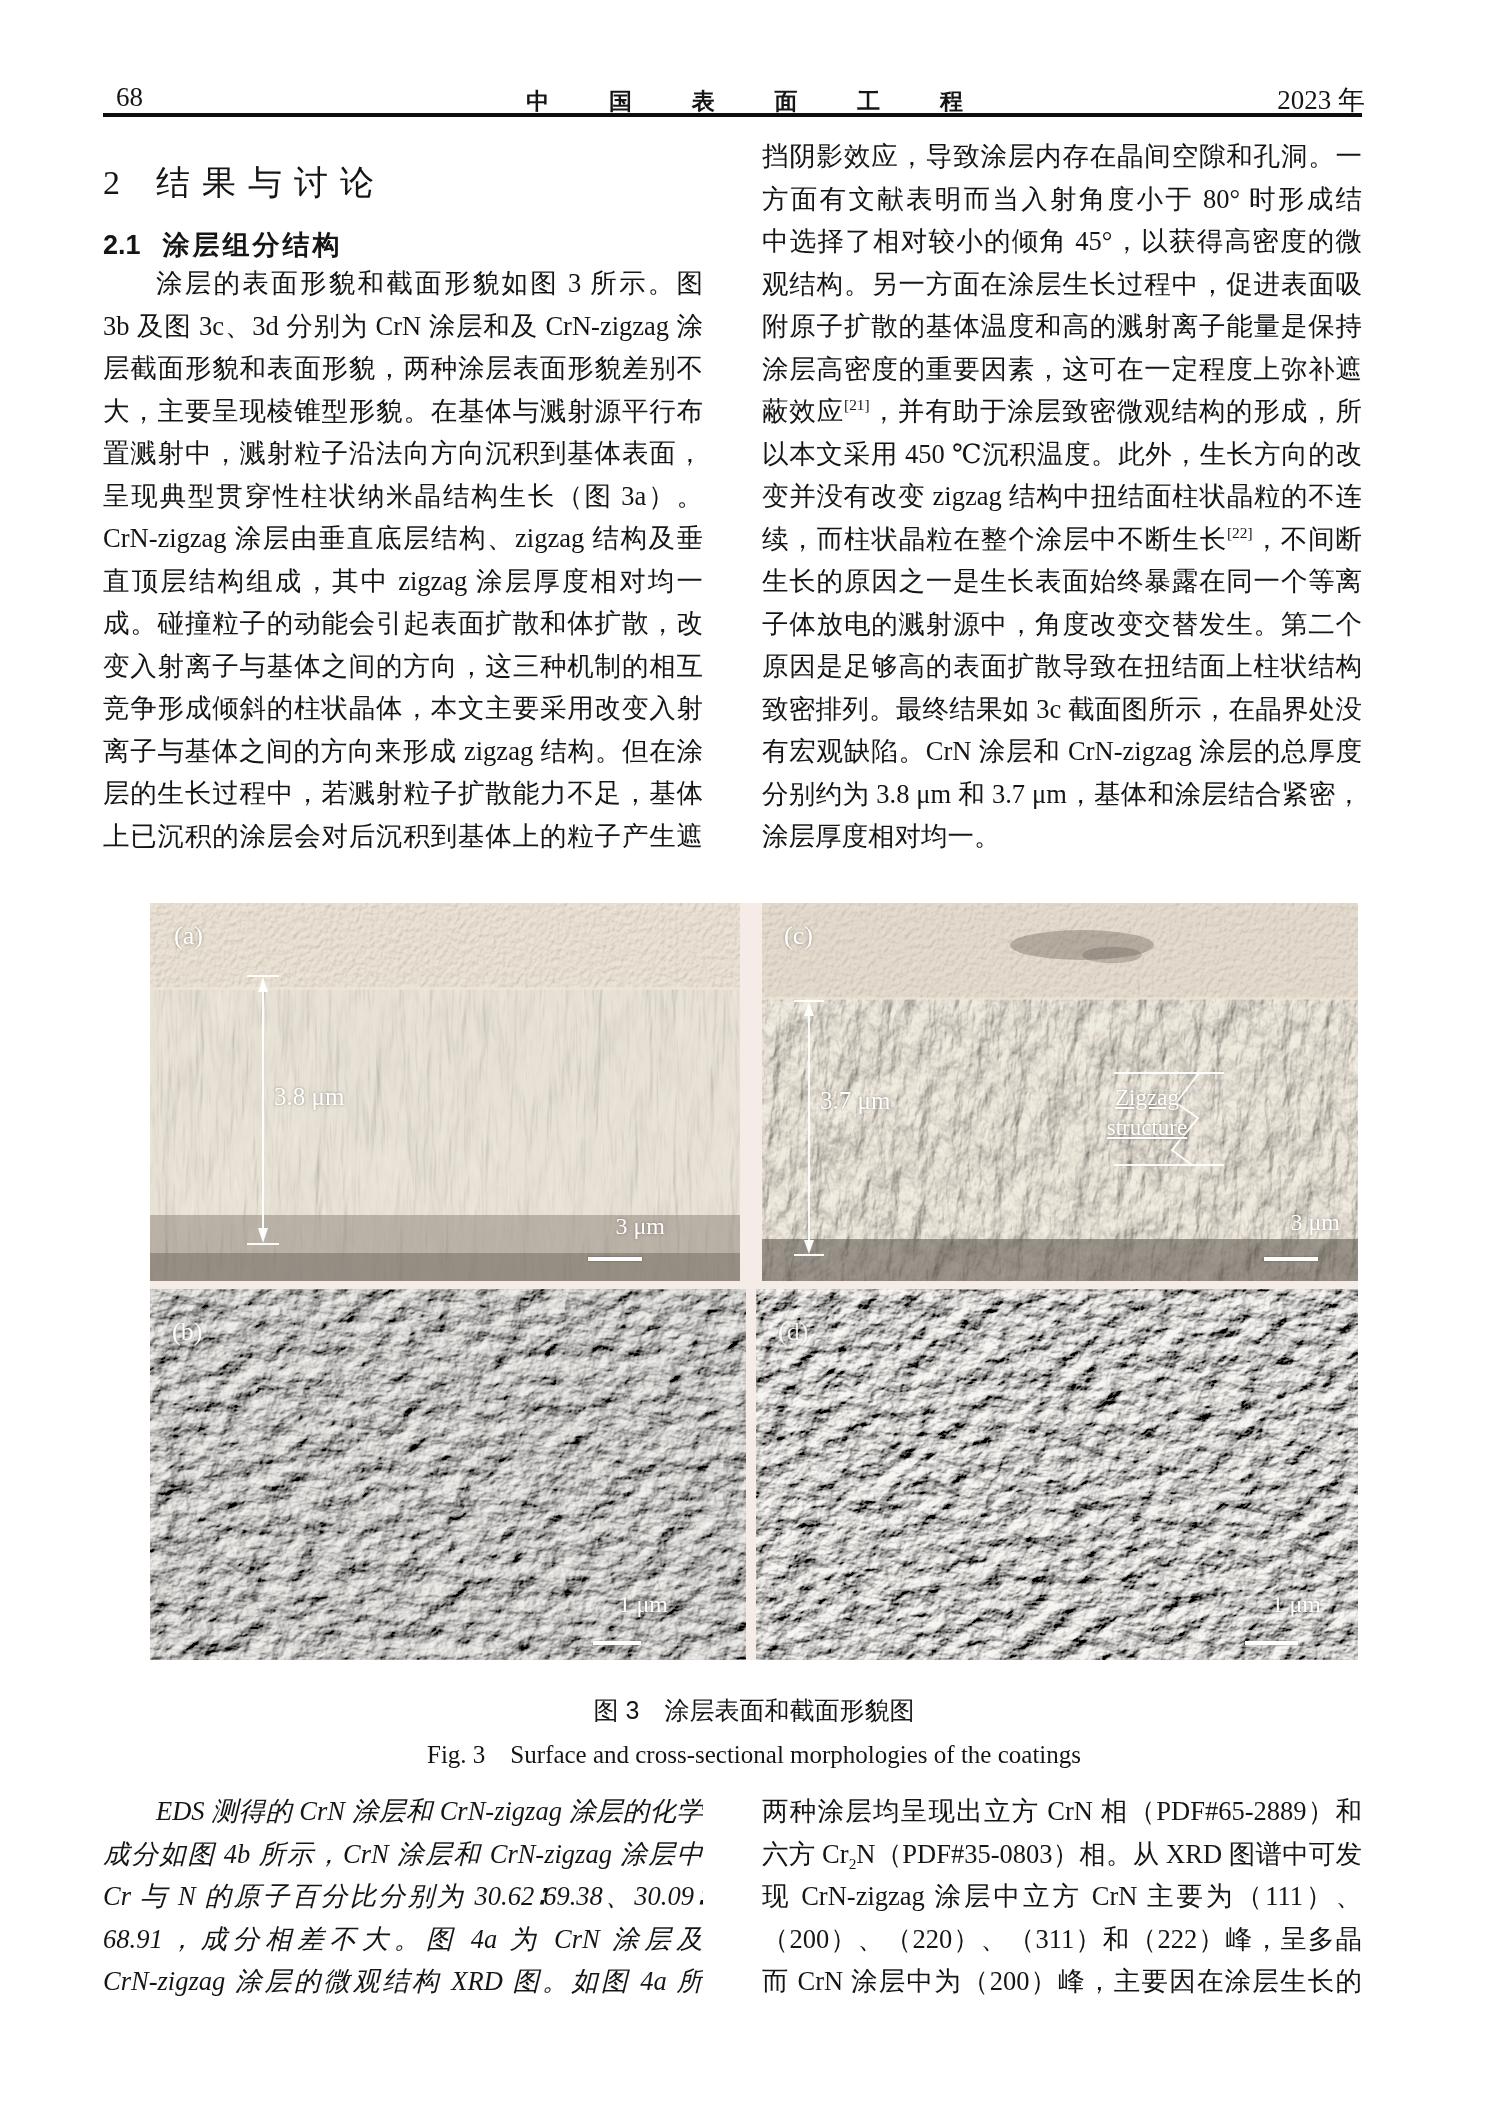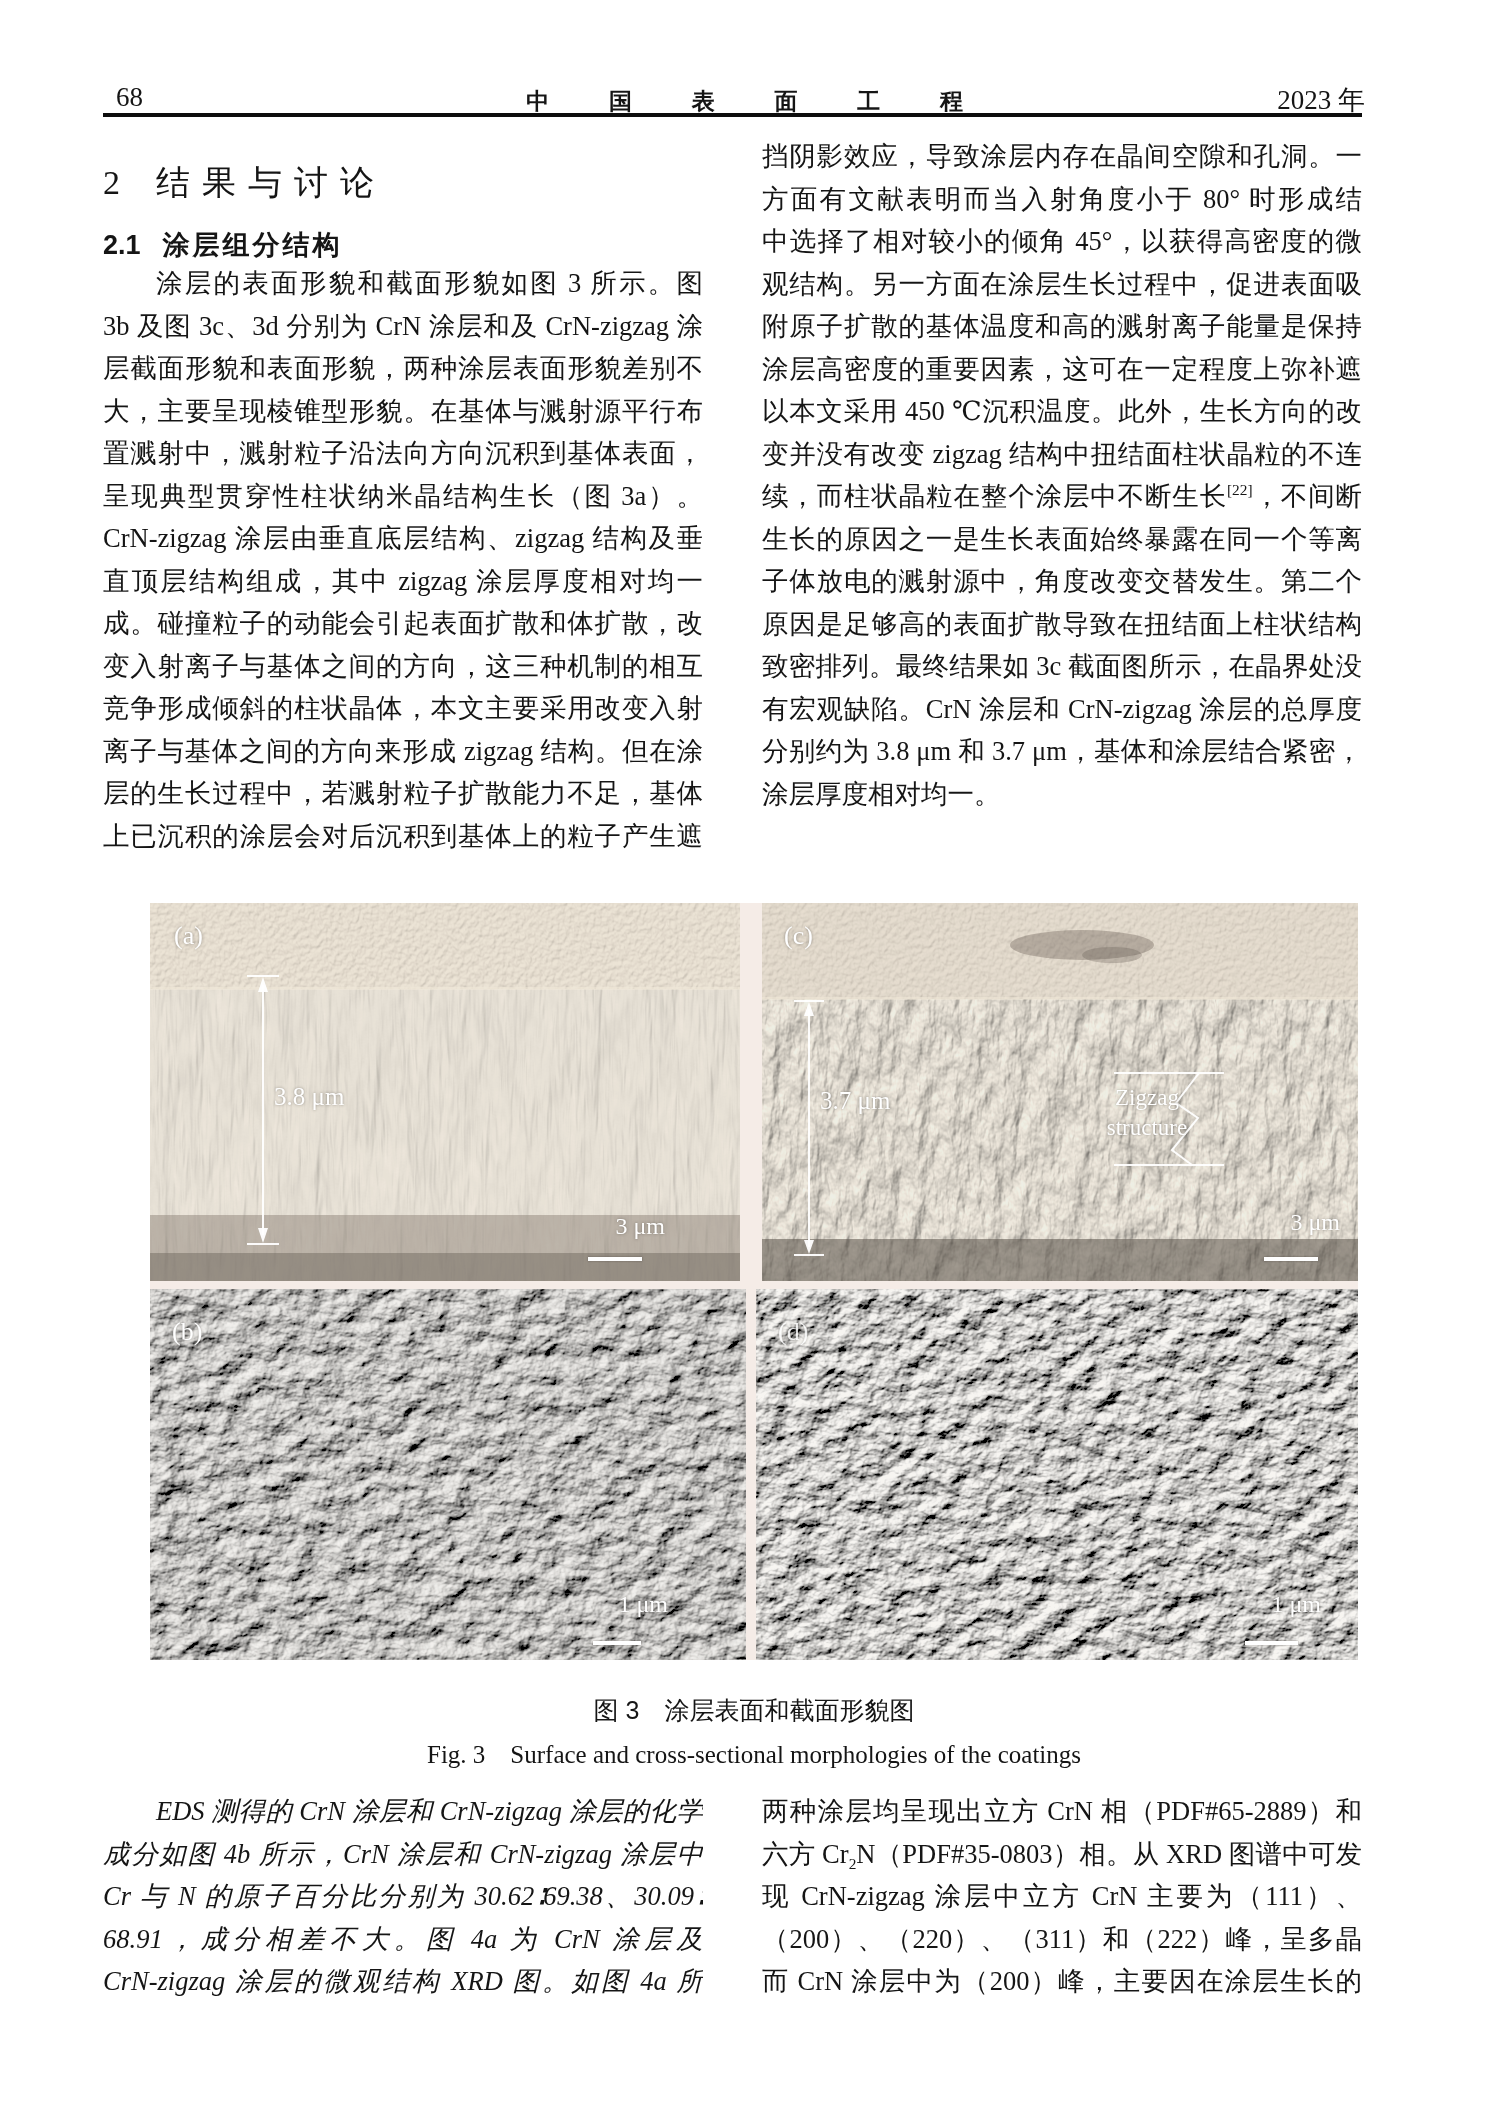--- a/index.html
+++ b/index.html
@@ -46,21 +46,21 @@
   .sem-warm{filter:sepia(.24) saturate(.85) brightness(.97) contrast(.92);}
   .sem-gray{filter:contrast(1.08) brightness(.95) sepia(.05);}
   .ov{position:absolute;left:0;top:0;width:100%;height:100%;}
   .ov line,.ov polyline{stroke:#ffffff;stroke-width:2;fill:none;opacity:.95;}
   .ov polygon{fill:#ffffff;opacity:.95;}
   .ann{position:absolute;color:#fff;font-family:"Liberation Serif","DejaVu Serif",serif;
        text-shadow:0 0 3px rgba(60,55,50,.5);}
   .pl{font-size:26px;}
   .thick{font-size:25px;}
   .sc{font-size:24px;width:100px;text-align:right;}
-  .zz{font-size:23px;line-height:30px;width:120px;text-align:center;}
+  .zz{font-size:23px;line-height:30px;width:120px;text-align:center;text-decoration:underline;}
   .sbar{position:absolute;background:#fff;height:4px;box-shadow:0 0 2px rgba(60,55,50,.6);}
 
   
   .cap{position:absolute;left:150px;width:1208px;text-align:center;}
   #cap-zh{top:1694px;font-size:25px;font-family:"Liberation Sans","DejaVu Sans",sans-serif;}
   #cap-en{top:1738px;font-size:25px;}
 </style>
 </head>
 <body>
 
@@ -130,20 +130,21 @@
     <div class="bl">上已沉积的涂层会对后沉积到基体上的粒子产生遮</div>
   </div>
 
   <div class="col" id="col-rt">
     <div class="bl">挡阴影效应，导致涂层内存在晶间空隙和孔洞。一</div>
     <div class="bl">方面有文献表明而当入射角度小于 80° 时形成结</div>
     <div class="bl">中选择了相对较小的倾角 45°，以获得高密度的微</div>
     <div class="bl">观结构。另一方面在涂层生长过程中，促进表面吸</div>
     <div class="bl">附原子扩散的基体温度和高的溅射离子能量是保持</div>
     <div class="bl">涂层高密度的重要因素，这可在一定程度上弥补遮</div>
+    <div class="bl"><span>蔽效应</span><sup>[21]</sup><span>，并有助于涂层致密微观结构的形成，所</span></div>
     <div class="bl">以本文采用 450 ℃沉积温度。此外，生长方向的改</div>
     <div class="bl">变并没有改变 zigzag 结构中扭结面柱状晶粒的不连</div>
     <div class="bl"><span>续，而柱状晶粒在整个涂层中不断生长</span><sup>[22]</sup><span>，不间断</span></div>
     <div class="bl">生长的原因之一是生长表面始终暴露在同一个等离</div>
     <div class="bl">子体放电的溅射源中，角度改变交替发生。第二个</div>
     <div class="bl">原因是足够高的表面扩散导致在扭结面上柱状结构</div>
     <div class="bl">致密排列。最终结果如 3c 截面图所示，在晶界处没</div>
     <div class="bl">有宏观缺陷。CrN 涂层和 CrN-zigzag 涂层的总厚度</div>
     <div class="bl">分别约为 3.8 μm 和 3.7 μm，基体和涂层结合紧密，</div>
     <div class="bl no-just">涂层厚度相对均一。</div>

